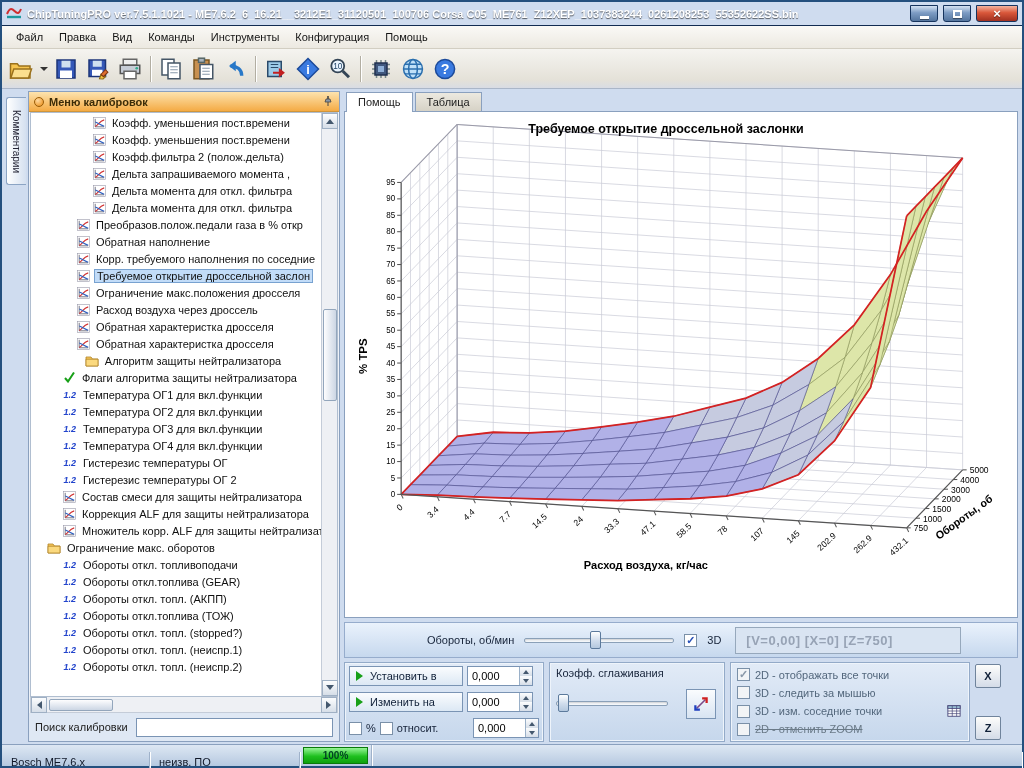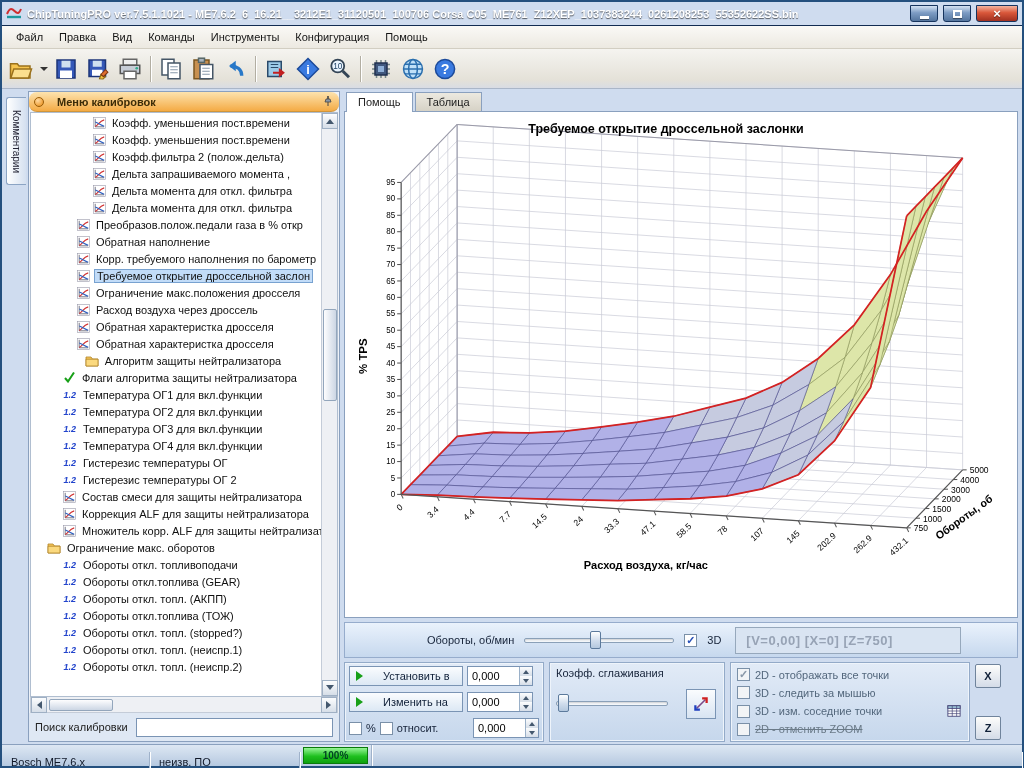--- a/index.html
+++ b/index.html
@@ -24,21 +24,21 @@
   .dd-arrow{width:0;height:0;border:4px solid transparent;border-top-color:#333;margin-top:4px;}
   .tb-sep{width:1px;height:26px;background:#b2aea2;box-shadow:1px 0 0 #fff;margin:0 3px;flex:0 0 1px;}
 
   
   .body{flex:1;display:flex;background:#cfdcef;min-height:0;}
   .strip{width:26px;flex:0 0 26px;padding-top:8px;}
   .vtab{width:20px;height:88px;margin-left:4px;background:linear-gradient(90deg,#ffffff,#d4e0f0);border:1px solid #8ba4c4;border-right:none;border-radius:3px 0 0 3px;writing-mode:vertical-rl;font-size:10px;color:#223;display:flex;align-items:center;justify-content:center;}
 
   
   .sidebar{width:312px;flex:0 0 312px;display:flex;flex-direction:column;background:#eef2f8;border:1px solid #8aa0be;margin:2px 0;}
-  .sb-header{height:20px;flex:0 0 20px;background:linear-gradient(#fde3ae,#f4ab45);display:flex;align-items:center;padding:0 5px;gap:13px;border-bottom:1px solid #d0953a;border-radius:8px;}
+  .sb-header{height:20px;flex:0 0 20px;background:linear-gradient(#fde3ae,#f4ab45);display:flex;align-items:center;padding:0 5px;gap:5px;border-bottom:1px solid #d0953a;}
   .sb-ball{width:10px;height:10px;border-radius:50%;background:radial-gradient(circle at 35% 30%,#ffd9a0,#e88a10);border:1px solid #9a5c08;}
   .sb-title{font-size:11px;font-weight:bold;color:#3c2c08;flex:1;}
   .sb-tabs{height:21px;flex:0 0 21px;display:flex;align-items:flex-end;background:#e3e9f1;border-bottom:1px solid #9fb0c6;padding:0 0 0 2px;}
   .sb-tab{font-size:11px;padding:2px 10px 3px;border:1px solid #94a4ba;border-bottom:none;background:linear-gradient(#f0efe8,#d9d4c6);margin-right:2px;color:#222;}
   .sb-tab.active{background:linear-gradient(#fdf3c4,#f3d36a);font-weight:bold;}
   .tree-wrap{flex:1;display:flex;background:#fff;border:1px solid #b0bed0;margin:0 1px;min-height:0;}
   .tree{flex:1;overflow:hidden;padding-top:1px;min-width:0;}
   .tree-row{height:17px;display:flex;align-items:center;gap:4px;font-size:11px;white-space:nowrap;color:#101010;}
   .tree-ic{flex:0 0 auto;display:flex;}
   .tree-row .lbl{overflow:hidden;padding:0 2px;}
@@ -72,21 +72,21 @@
   .cb{width:13px;height:13px;flex:0 0 13px;background:#fff;border:1px solid #7a90a8;display:inline-flex;align-items:center;justify-content:center;font-size:11px;line-height:1;color:#2a52b8;}
   .cb.checked::after{content:"✓";font-weight:bold;}
   .cb.dis{color:#8a98a8;background:#f2f4f6;}
   .cb-lbl{font-size:11px;color:#152238;}
   .coords{width:226px;height:27px;margin-left:4px;border:1px solid #96a8bc;background:#d9e4f2;color:#97a3b5;font-weight:bold;font-size:13px;display:flex;align-items:center;padding-left:10px;letter-spacing:.5px;white-space:nowrap;}
 
   .controls-row{height:80px;flex:0 0 80px;margin-top:4px;display:flex;gap:5px;}
   .group{border:1px solid #93aac8;box-shadow:inset 0 0 0 1px #eef4fb;background:linear-gradient(#e2ebf7,#c6d7ec);}
   .g-edit{width:200px;padding:3px 4px;display:flex;flex-direction:column;justify-content:space-between;}
   .ed-row{display:flex;align-items:center;gap:4px;height:20px;}
-  .ed-btn{flex:0 0 114px;height:20px;display:flex;align-items:center;gap:15px;padding:0 4px;border:1px solid #7a94b4;background:linear-gradient(#fafcfe,#dce8f4);font-size:11px;color:#102038;}
+  .ed-btn{flex:0 0 114px;height:20px;display:flex;align-items:center;gap:2px;padding:0 4px;border:1px solid #7a94b4;background:linear-gradient(#fafcfe,#dce8f4);font-size:11px;color:#102038;}
   .arr-green{width:0;height:0;border:5px solid transparent;border-left:7px solid #18a018;margin-left:2px;}
   .spin{width:66px;height:20px;background:#fff;border:1px solid #7a94b4;display:flex;}
   .spin .val{flex:1;font-size:11px;padding:3px 0 0 4px;color:#000;}
   .spin-btns{width:13px;display:flex;flex-direction:column;border-left:1px solid #9ab0c8;}
   .spin-up,.spin-down{flex:1;background:linear-gradient(#fcfdfe,#d6dee8);display:flex;align-items:center;justify-content:center;}
   .spin-up::after{content:"";border:3px solid transparent;border-bottom:4px solid #44586e;margin-top:-3px;}
   .spin-down::after{content:"";border:3px solid transparent;border-top:4px solid #44586e;margin-bottom:-3px;}
   .g-smooth{width:176px;position:relative;padding:4px 6px;}
   .g-smooth .sm-label{font-size:11px;color:#152238;}
   .sm-btn{position:absolute;right:8px;top:26px;width:30px;height:30px;border:1px solid #7a94b4;background:linear-gradient(#fafcfe,#d8e4f2);display:flex;align-items:center;justify-content:center;}
@@ -350,21 +350,21 @@
             </div>
             <div class="tree-row" style="padding-left: 46px;">
               <span class="tree-ic">
                 <svg width="13" height="12" viewBox="0 0 13 12">
                   <rect x="0.5" y="0.5" width="12" height="11" fill="#fff" stroke="#99a" stroke-width="0.6"></rect>
                   <path d="M2.2 1.8v8h9" stroke="#556" stroke-width="0.8" fill="none"></path>
                   <path d="M2.2 9.4c3-1 4-5.5 9-6.6" stroke="#d03030" stroke-width="1.2" fill="none"></path>
                   <path d="M2.2 5c3 1 5.5 3 9 4.2" stroke="#3060c0" stroke-width="1.2" fill="none"></path>
                 </svg>
               </span>
-              <span class="lbl">Корр. требуемого наполнения по барометр</span>
+              <span class="lbl">Корр. требуемого наполнения по соседние</span>
             </div>
             <div class="tree-row sel" style="padding-left: 46px;">
               <span class="tree-ic">
                 <svg width="13" height="12" viewBox="0 0 13 12">
                   <rect x="0.5" y="0.5" width="12" height="11" fill="#fff" stroke="#99a" stroke-width="0.6"></rect>
                   <path d="M2.2 1.8v8h9" stroke="#556" stroke-width="0.8" fill="none"></path>
                   <path d="M2.2 9.4c3-1 4-5.5 9-6.6" stroke="#d03030" stroke-width="1.2" fill="none"></path>
                   <path d="M2.2 5c3 1 5.5 3 9 4.2" stroke="#3060c0" stroke-width="1.2" fill="none"></path>
                 </svg>
               </span>

